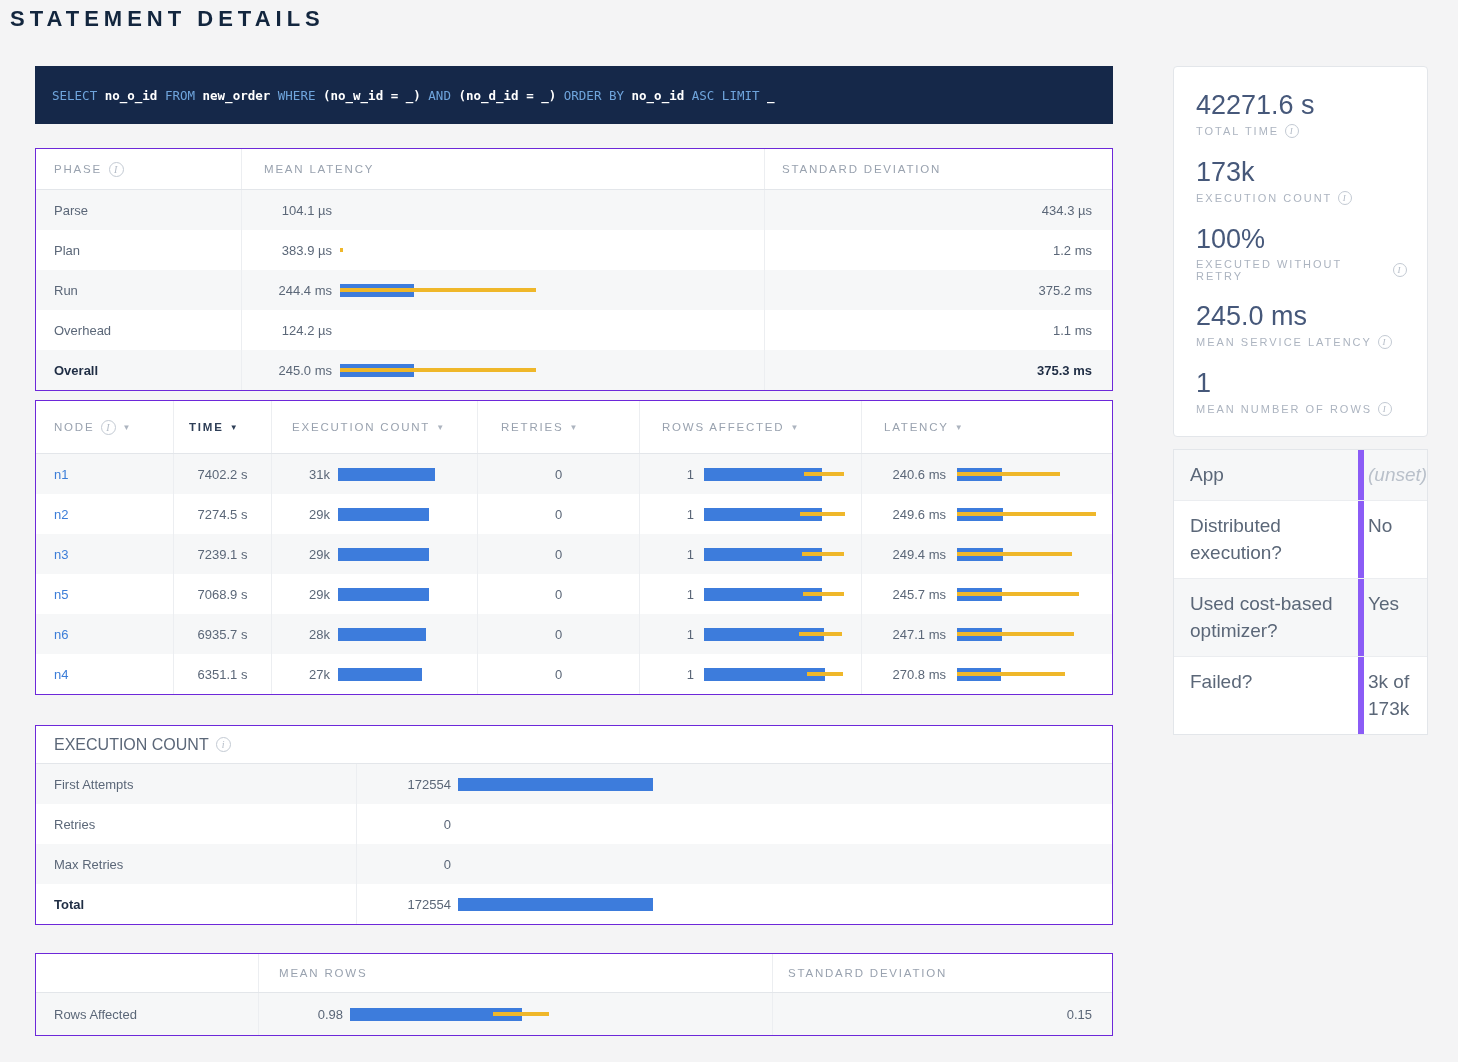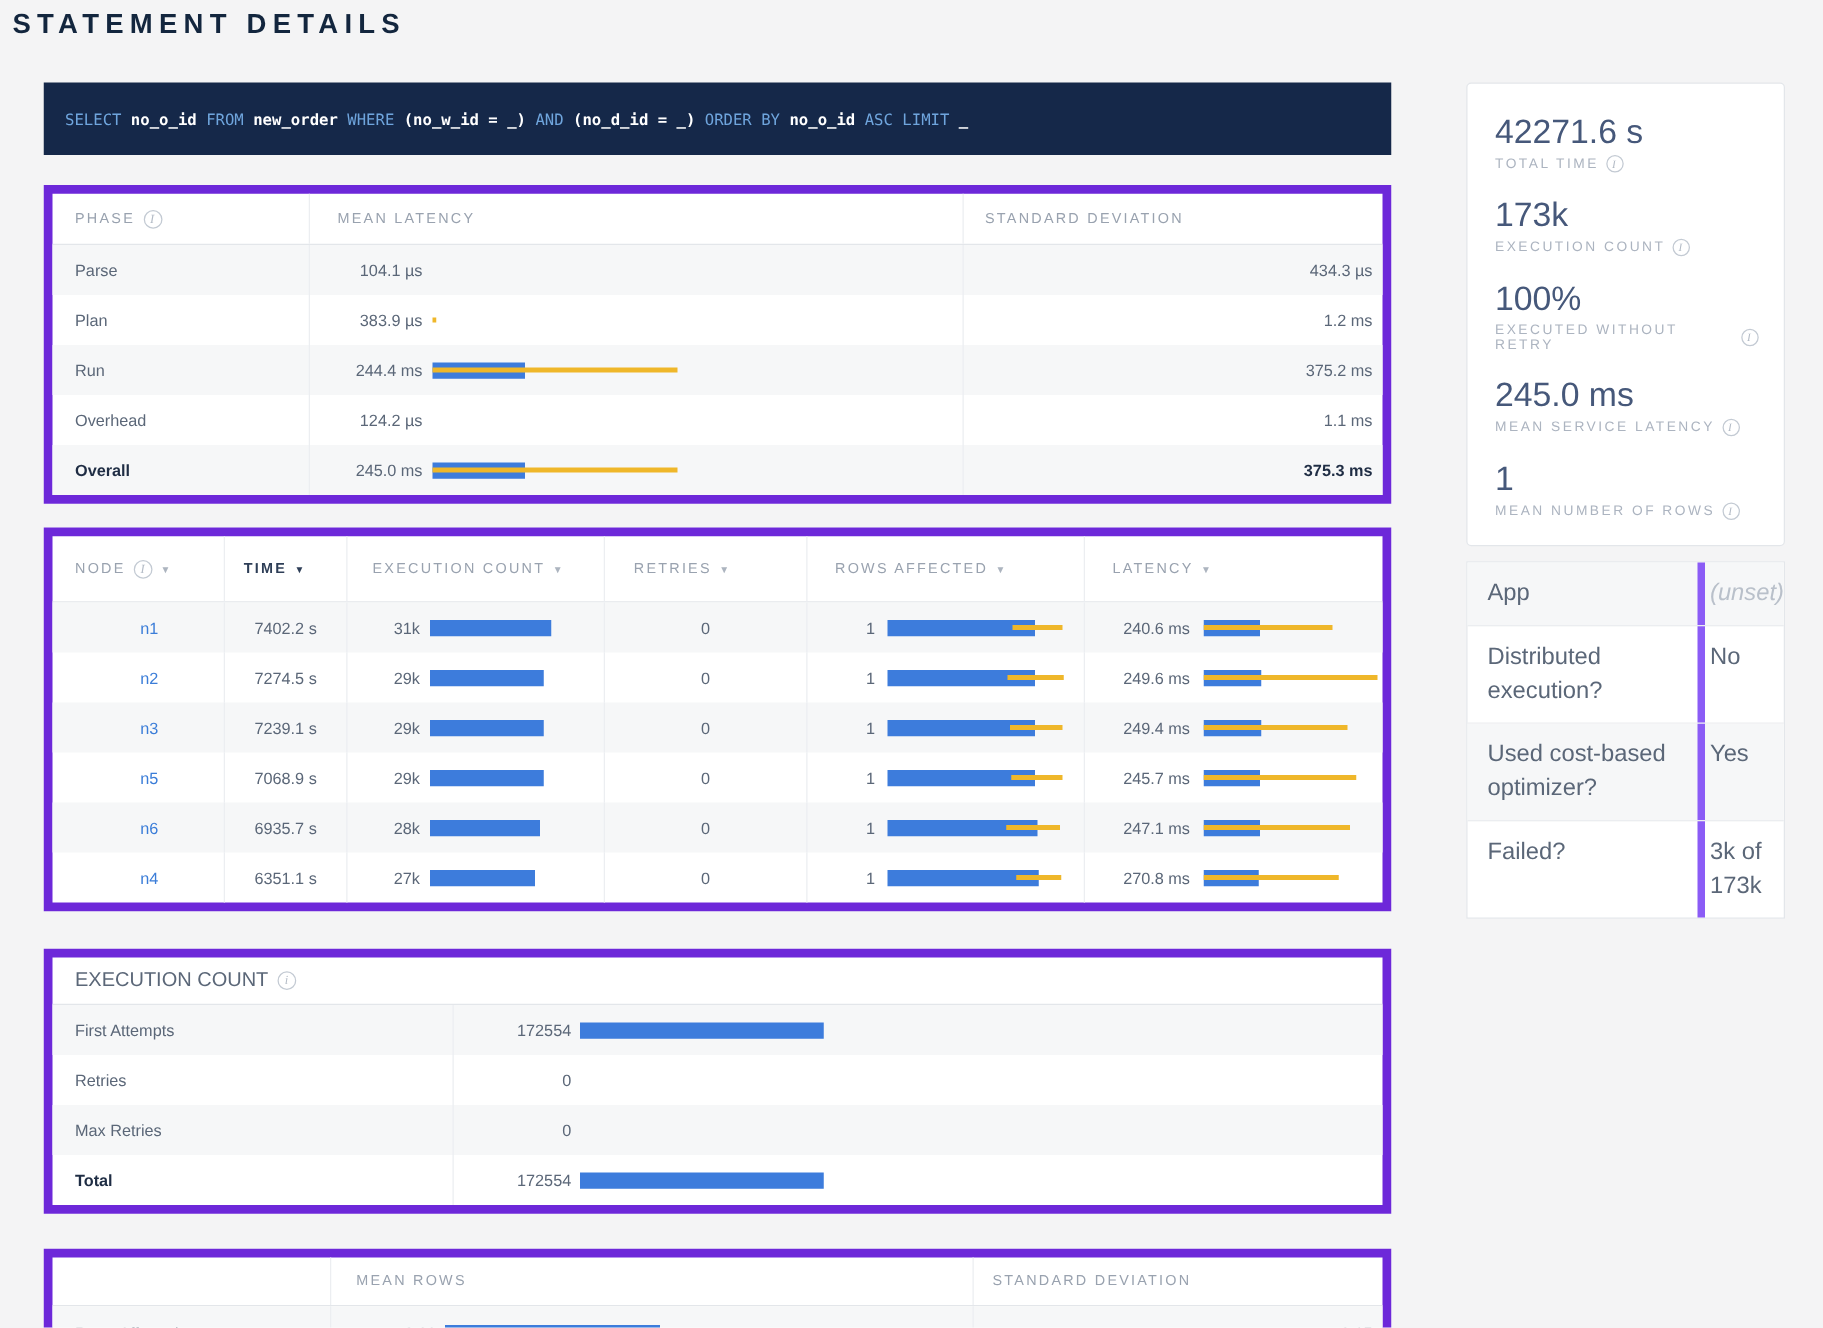--- a/index.html
+++ b/index.html
@@ -32,21 +32,21 @@
   .sql-box{
     height:58px;background:var(--sql-bar-bg,#152849);
     display:flex;align-items:center;padding-left:17px;
     font-family:"DejaVu Sans Mono", monospace;font-size:12.5px;
     white-space:pre;color:#FFFFFF;
   }
   .sql-box span{font-weight:700;color:#FFFFFF;}
   .sql-box span.kw{font-weight:400;color:var(--sql-keyword-blue,#6FA5DD);}
 
   
-  .tbl{background:#FFFFFF;border:7px solid #6d28d9;}
+  .tbl{background:#FFFFFF;border:1px solid #6d28d9;}
   .grid{display:grid;}
   .cell{display:flex;align-items:center;min-width:0;}
   .cell + .cell{border-left:1px solid #ECEEF1;}
   .thead{border-bottom:1px solid #E3E6EA;}
   .thead .cell{
     font-size:11.5px;letter-spacing:1.8px;color:#99A2AF;
     text-transform:uppercase;font-weight:400;
   }
   .trow:nth-child(odd){background:#F6F7F8;}
   .trow{font-size:13px;color:#5B6778;}
@@ -74,24 +74,24 @@
   #phase-table{margin-top:24px;}
   #phase-table .grid{grid-template-columns:205px 523px 348px;}
   #phase-table .thead .cell,
   #phase-table .trow .cell{height:40px;}
   #phase-table .cell.c-label{padding-left:18px;}
   #phase-table .cell.c-sd{justify-content:flex-end;padding-right:20px;}
   .val{flex:none;text-align:right;}
   #phase-table .val{width:78px;margin-left:12px;margin-right:8px;}
 
   
-  #node-table{margin-top:19px;}
+  #node-table{margin-top:9px;}
   #node-table .grid{grid-template-columns:137px 98px 206px 162px 222px 251px;}
   #node-table .thead .cell{height:52px;}
-  #node-table .trow .cell{height:40px;justify-content:center;}
+  #node-table .trow .cell{height:40px;}
   #node-table .cell{padding-left:8px;}
   #node-table .cell.c-node{padding-left:18px;}
   .node-link{color:var(--link-blue,#3B7DD8);text-decoration:none;cursor:pointer;}
   #node-table .cell.c-center{justify-content:center;padding-left:0;}
   #node-table .c-exec .val{width:50px;margin-right:8px;}
   #node-table .c-rows .val{width:46px;margin-right:10px;}
   #node-table .c-lat .val{width:76px;margin-right:11px;}
 
   
   #exec-table{margin-top:30px;}

